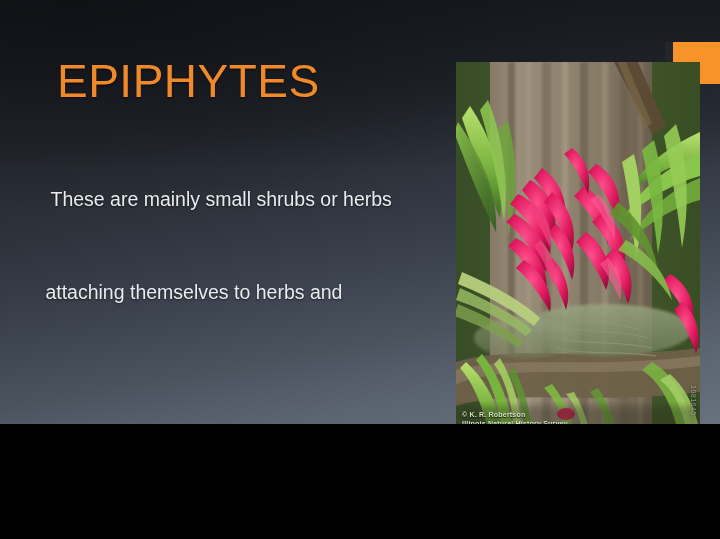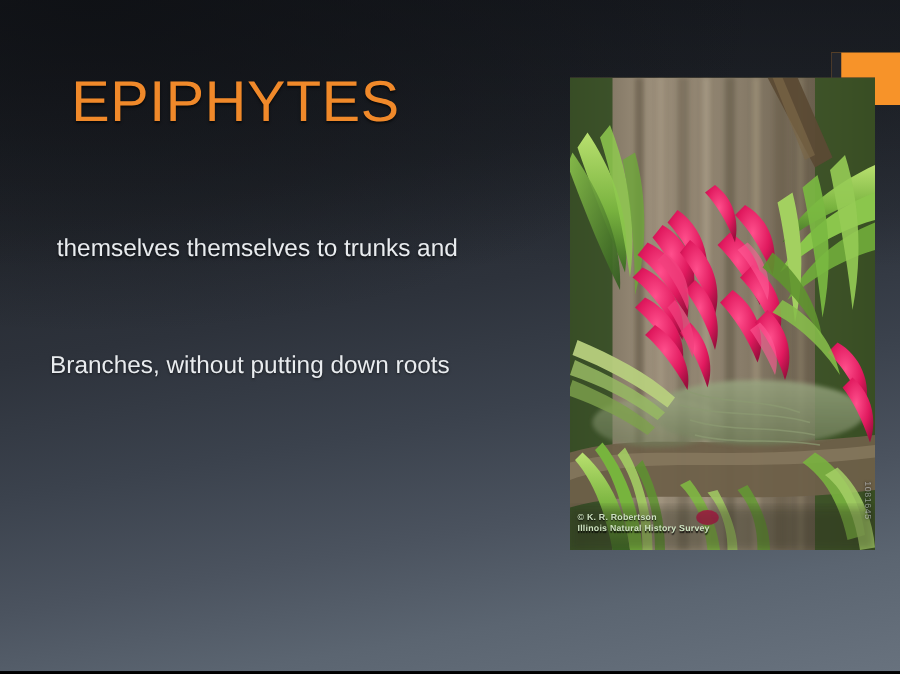--- a/index.html
+++ b/index.html
@@ -3,21 +3,21 @@
 <meta charset="utf-8">
 <style>
   html, body {
     margin: 0;
     padding: 0;
     background: #000;
   }
   #slide {
     position: relative;
     width: 720px;
-    height: 537px;
+    height: 424px;
     overflow: hidden;
     font-family: "Liberation Sans", sans-serif;
     background: linear-gradient(170deg,
         #25282f 0%,
         #262a31 28%,
         #2d323b 44%,
         #3b424d 60%,
         #4b535f 74%,
         #5b6571 86%,
         #68727e 100%);
@@ -120,22 +120,22 @@
 <div id="slide">
 
   <div id="slide-bg-overlay"></div>
 
   <div id="accent-block"></div>
   <div id="accent-notch"></div>
 
   <div id="title">EPIPHYTES</div>
 
   <div id="body-text">
-    <span class="body-line"> themselves themselves to trunks and</span>
-    <span class="body-line">Branches, without putting down roots</span>
+    <span class="body-line">  These are mainly small shrubs or herbs</span>
+    <span class="body-line"> attaching themselves to herbs and</span>
     
     
     
     
     
     
   </div>
 
   <div id="photo">
     <svg viewBox="0 0 244 378" preserveAspectRatio="none">

